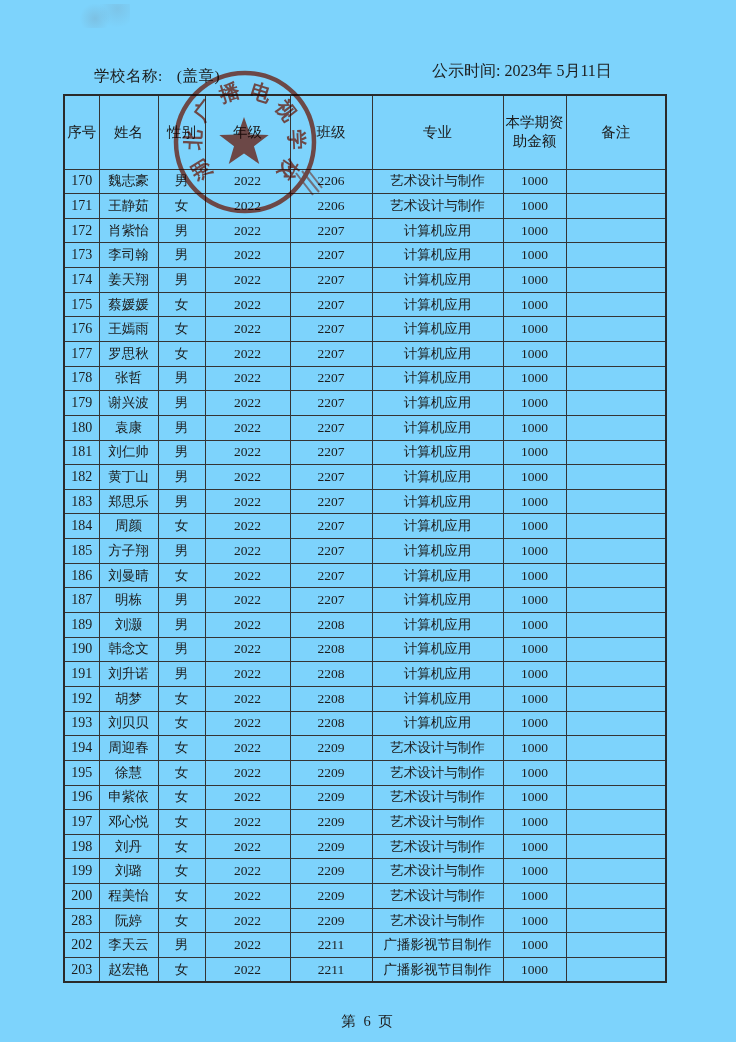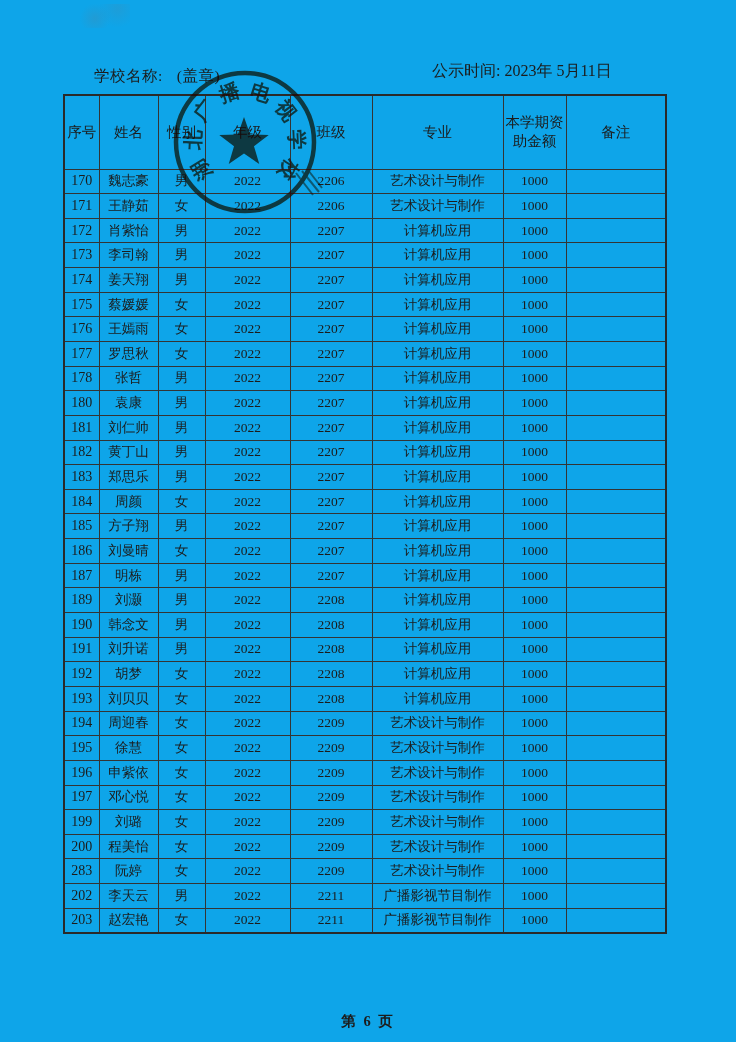--- a/index.html
+++ b/index.html
@@ -5,21 +5,21 @@
   * { margin: 0; padding: 0; box-sizing: border-box; }
   html, body { width: 736px; height: 1042px; }
   body {
     font-family: "Liberation Serif", "DejaVu Serif", serif;
     background: #f2f2f2;
   }
   .sheet {
     position: relative;
     width: 736px;
     height: 1042px;
-    background: #0ea5e9;
+    background: #7dd3fc;
     overflow: hidden;
     color: #1c1c1c;
   }
   
   .scan-noise {
     position: absolute; left: 80px; top: 4px; width: 50px; height: 24px;
     background: radial-gradient(circle at 30% 60%, rgba(120,110,115,.18), transparent 40%),
                 radial-gradient(circle at 75% 20%, rgba(120,110,115,.14), transparent 45%);
   }
   .school-line {
@@ -53,21 +53,21 @@
     padding: 0 2px;
   }
   table.roster tbody tr { height: 24.65px; }
   table.roster td {
     font-size: 13.5px;
     padding: 0 1px;
   }
   table.roster td:first-child { font-size: 14px; }
   .footer-page {
     position: absolute; left: 0; top: 1012px; width: 736px;
-    text-align: center; font-size: 14.5px; letter-spacing: 2px; font-weight: bold;
+    text-align: center; font-size: 14.5px; letter-spacing: 2px;
   }
   svg.seal {
     position: absolute; left: 0; top: 0;
     width: 736px; height: 1042px;
     pointer-events: none;
     mix-blend-mode: multiply;
     opacity: 0.88;
   }
   svg.seal .seal-char {
     font-family: "Liberation Serif", "DejaVu Serif", serif;
@@ -200,20 +200,30 @@
           <td>178</td>
           <td>张哲</td>
           <td>男</td>
           <td>2022</td>
           <td>2207</td>
           <td>计算机应用</td>
           <td>1000</td>
           <td></td>
         </tr>
         <tr>
+          <td>179</td>
+          <td>谢兴波</td>
+          <td>男</td>
+          <td>2022</td>
+          <td>2207</td>
+          <td>计算机应用</td>
+          <td>1000</td>
+          <td></td>
+        </tr>
+        <tr>
           <td>180</td>
           <td>袁康</td>
           <td>男</td>
           <td>2022</td>
           <td>2207</td>
           <td>计算机应用</td>
           <td>1000</td>
           <td></td>
         </tr>
         <tr>
@@ -362,20 +372,30 @@
           <td>女</td>
           <td>2022</td>
           <td>2209</td>
           <td>艺术设计与制作</td>
           <td>1000</td>
           <td></td>
         </tr>
         <tr>
           <td>197</td>
           <td>邓心悦</td>
+          <td>女</td>
+          <td>2022</td>
+          <td>2209</td>
+          <td>艺术设计与制作</td>
+          <td>1000</td>
+          <td></td>
+        </tr>
+        <tr>
+          <td>198</td>
+          <td>刘丹</td>
           <td>女</td>
           <td>2022</td>
           <td>2209</td>
           <td>艺术设计与制作</td>
           <td>1000</td>
           <td></td>
         </tr>
         <tr>
           <td>199</td>
           <td>刘璐</td>

